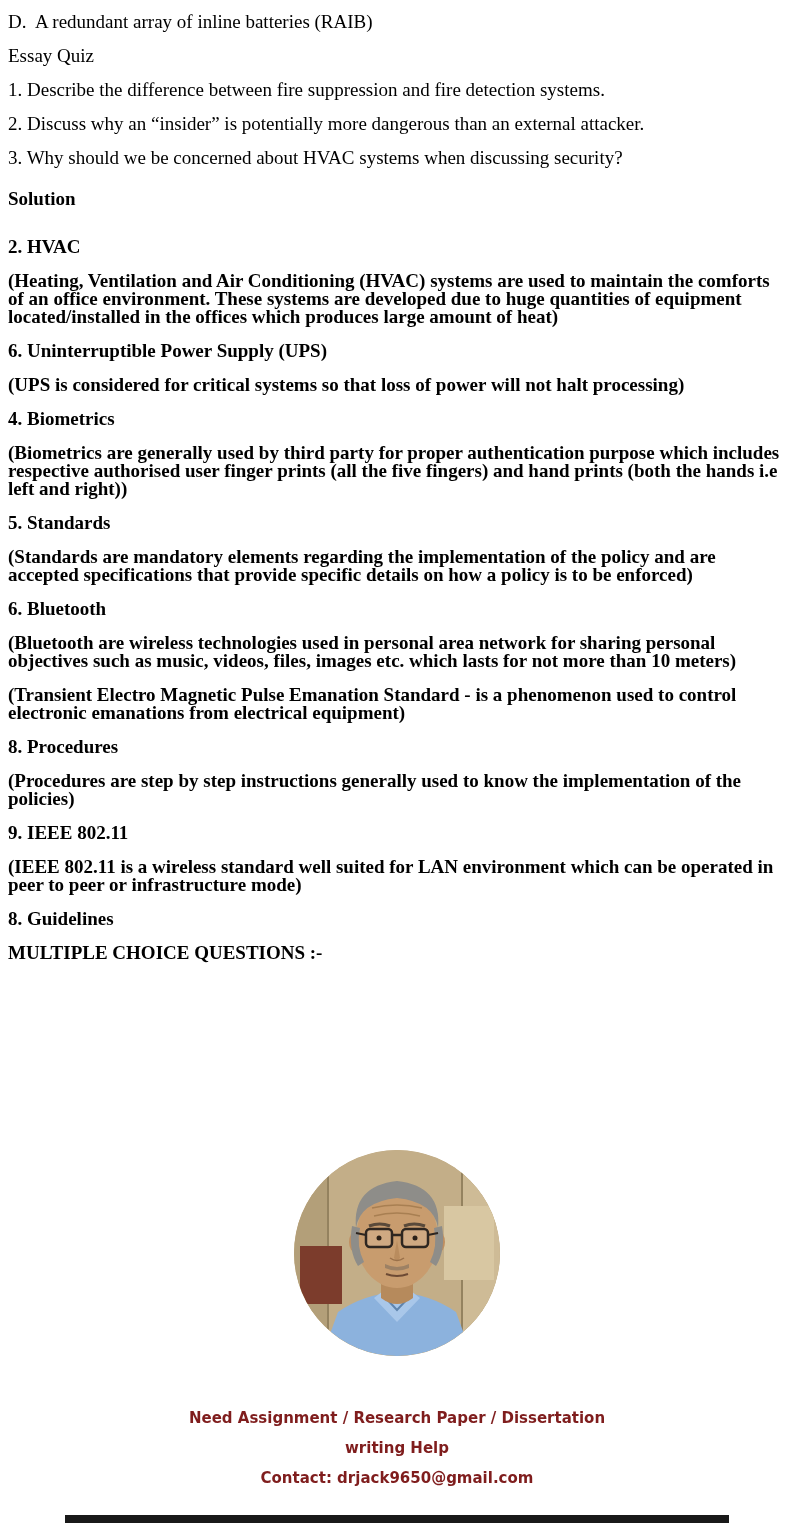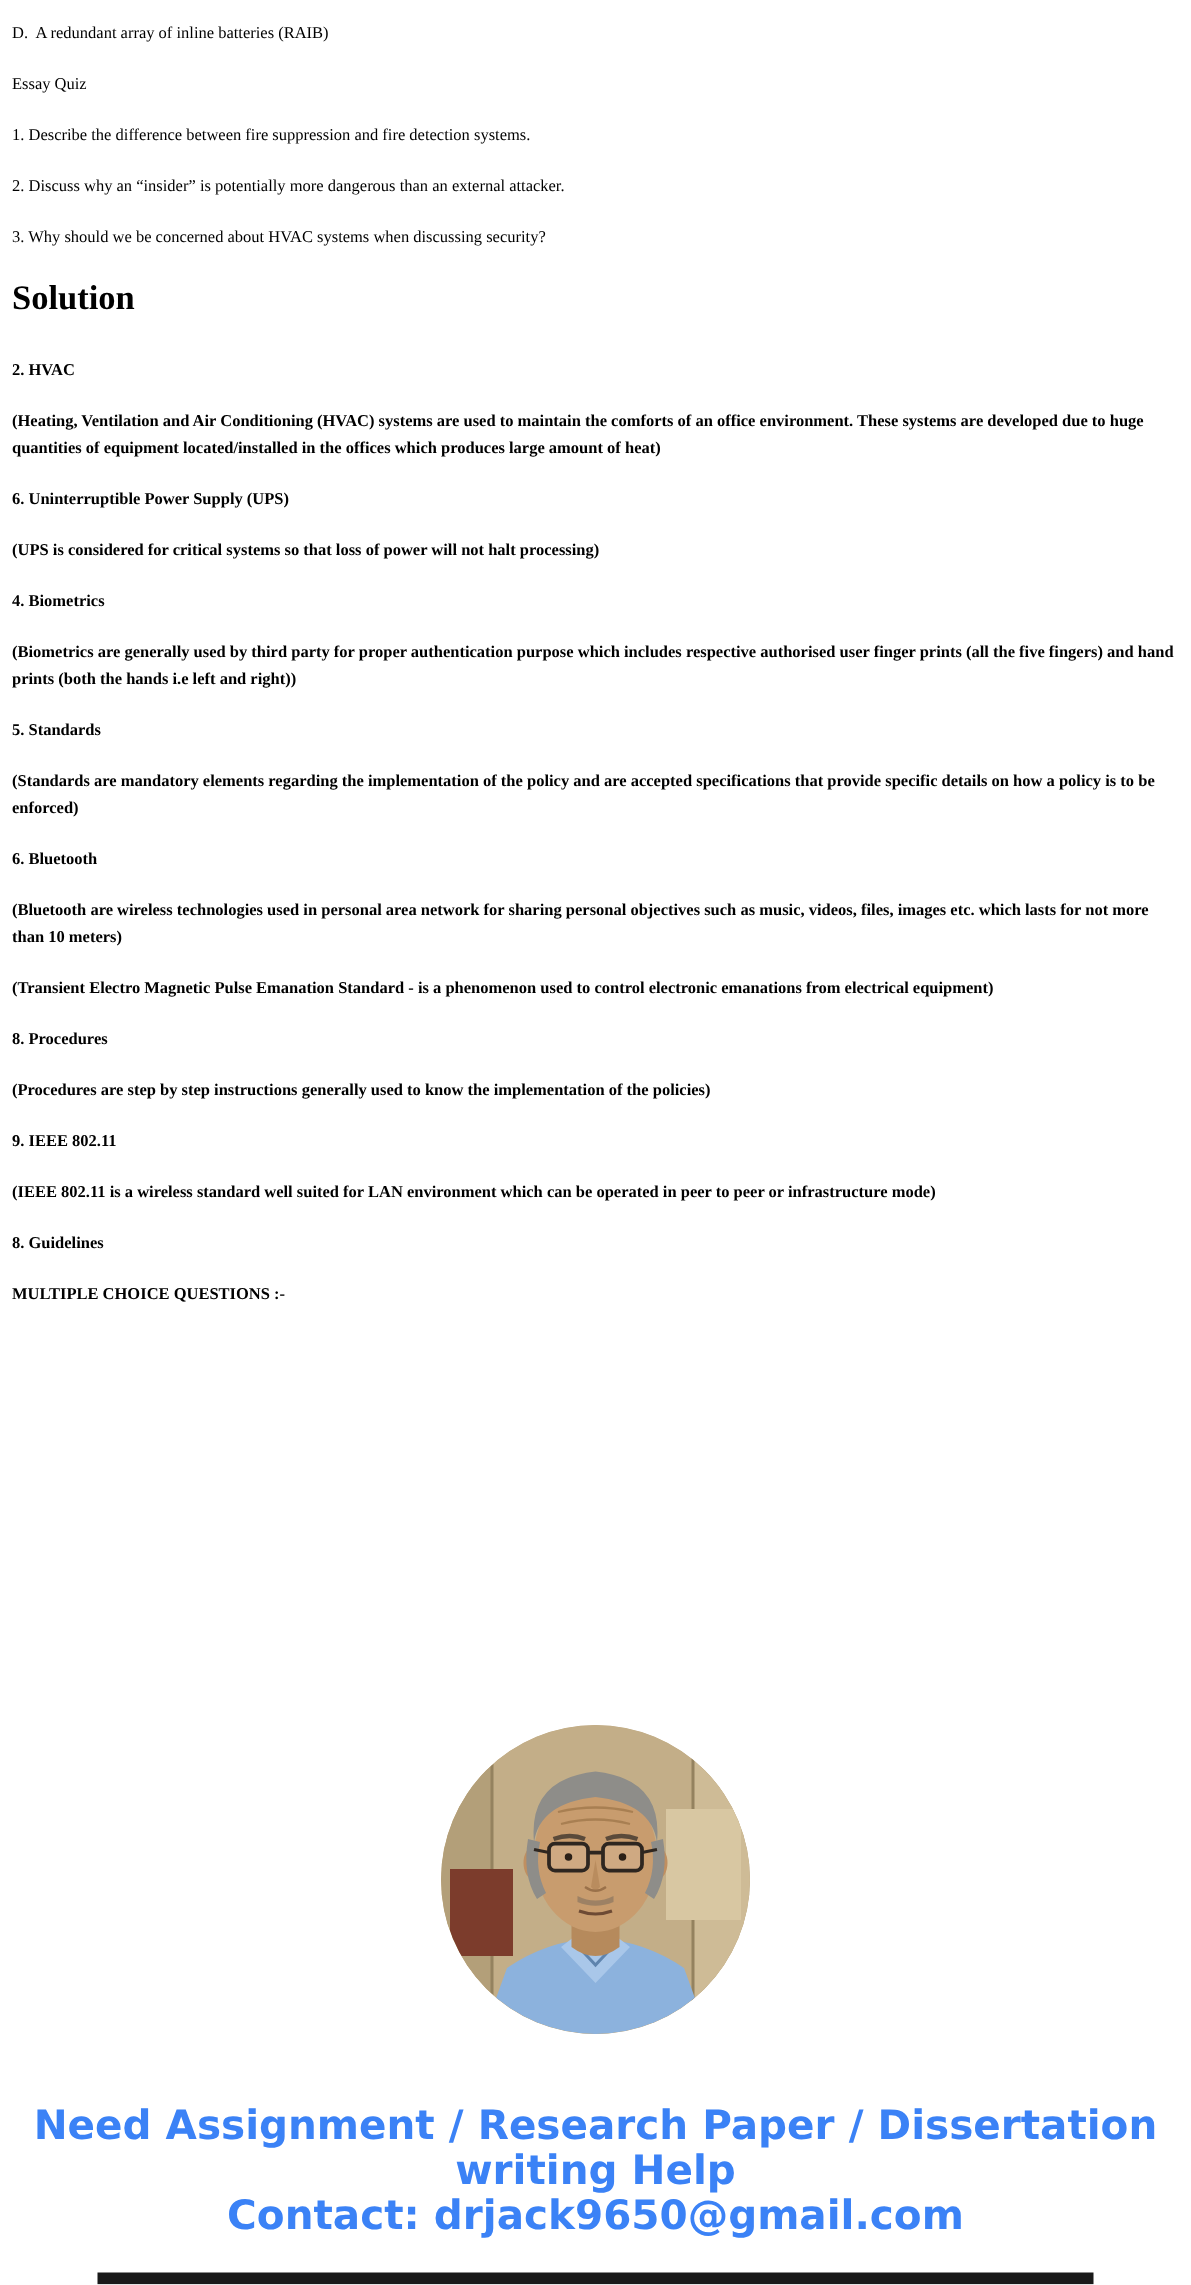--- a/index.html
+++ b/index.html
@@ -12,30 +12,30 @@
     background: #ffffff;
     color: #000000;
     font-family: "Liberation Serif", serif;
     overflow: hidden;
   }
 
   .content { padding: 13px 8px 0 8px; }
 
   .content p {
     margin: 16px 0;
-    font-size: 11px;
+    font-size: 19px;
     line-height: 18px;
   }
   .content > :first-child { margin-top: 0; }
 
   .bold { font-weight: bold; }
   .pre  { white-space: pre-wrap; }
 
   h2.solution {
-    font-size: 23px;
+    font-size: 19px;
     line-height: 23px;
     font-weight: bold;
     margin: 20px 0 28px 0;
   }
 
   .avatar-wrap {
     position: absolute;
     top: 1150px;
     left: 0;
     width: 100%;
@@ -52,23 +52,23 @@
   .avatar svg { display: block; }
 
   .footer {
     position: absolute;
     top: 1403px;
     left: 0;
     width: 100%;
     text-align: center;
     font-family: "DejaVu Sans", sans-serif;
     font-weight: bold;
-    font-size: 27px;
+    font-size: 15px;
     line-height: 30px;
-    color: #3b82f6;
+    color: #7f1d1d;
   }
 
   .bottom-bar {
     position: absolute;
     left: 65px;
     bottom: 0;
     width: 664px;
     height: 8px;
     background: #191919;
   }

